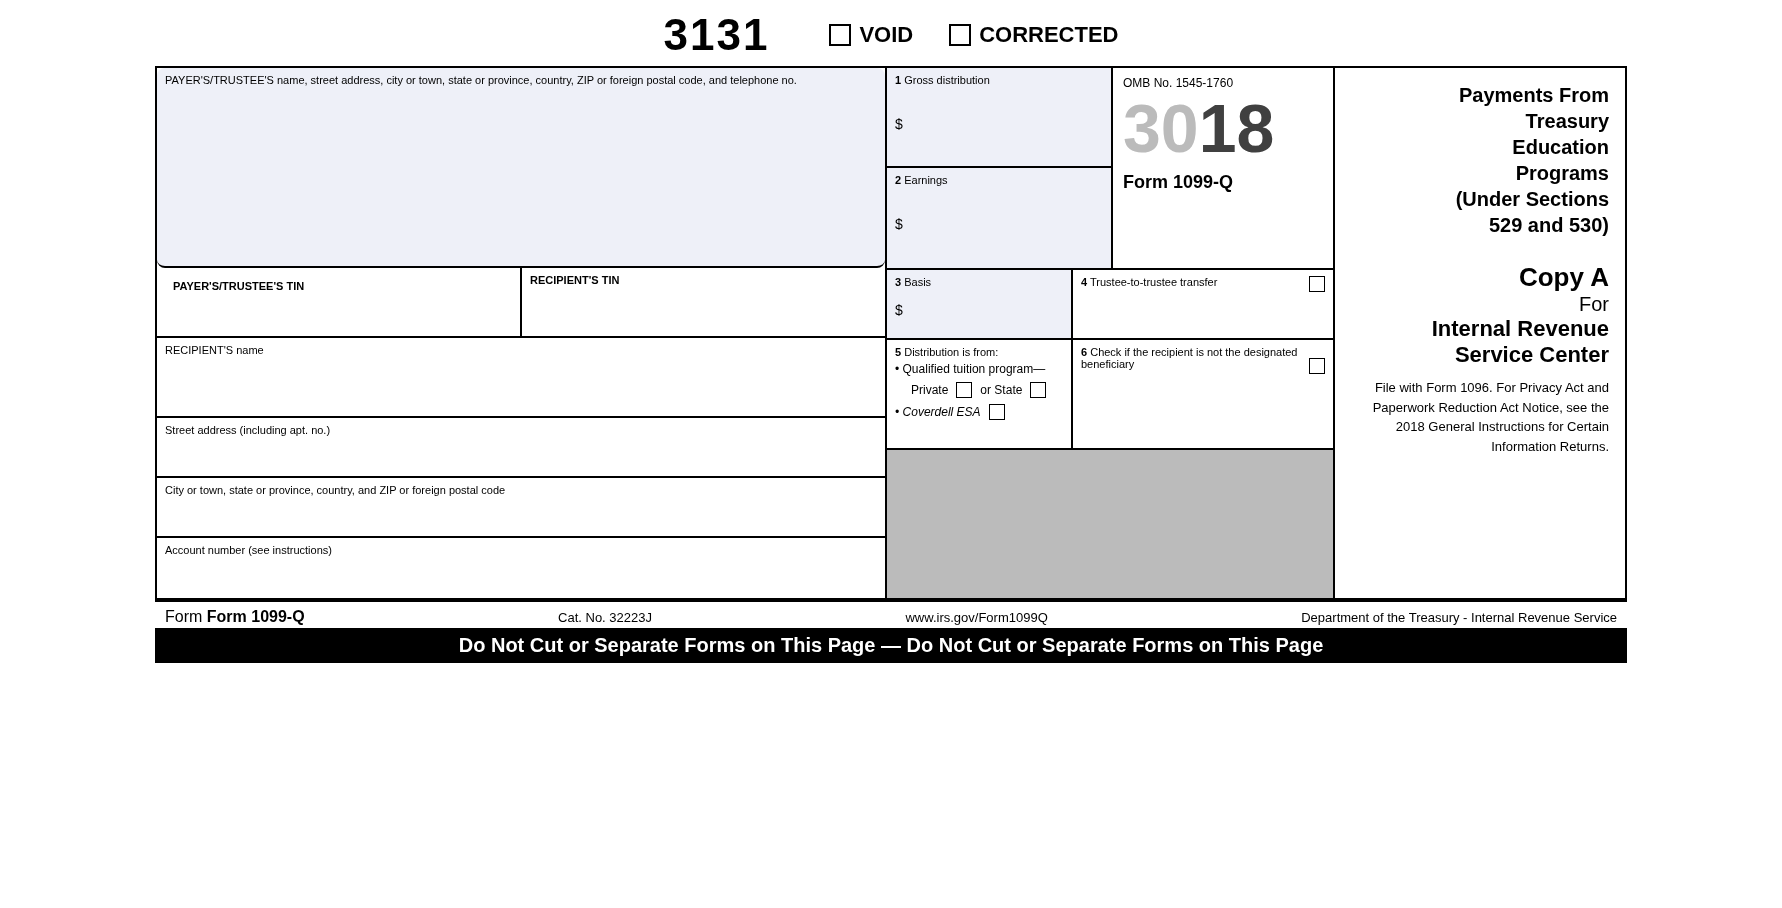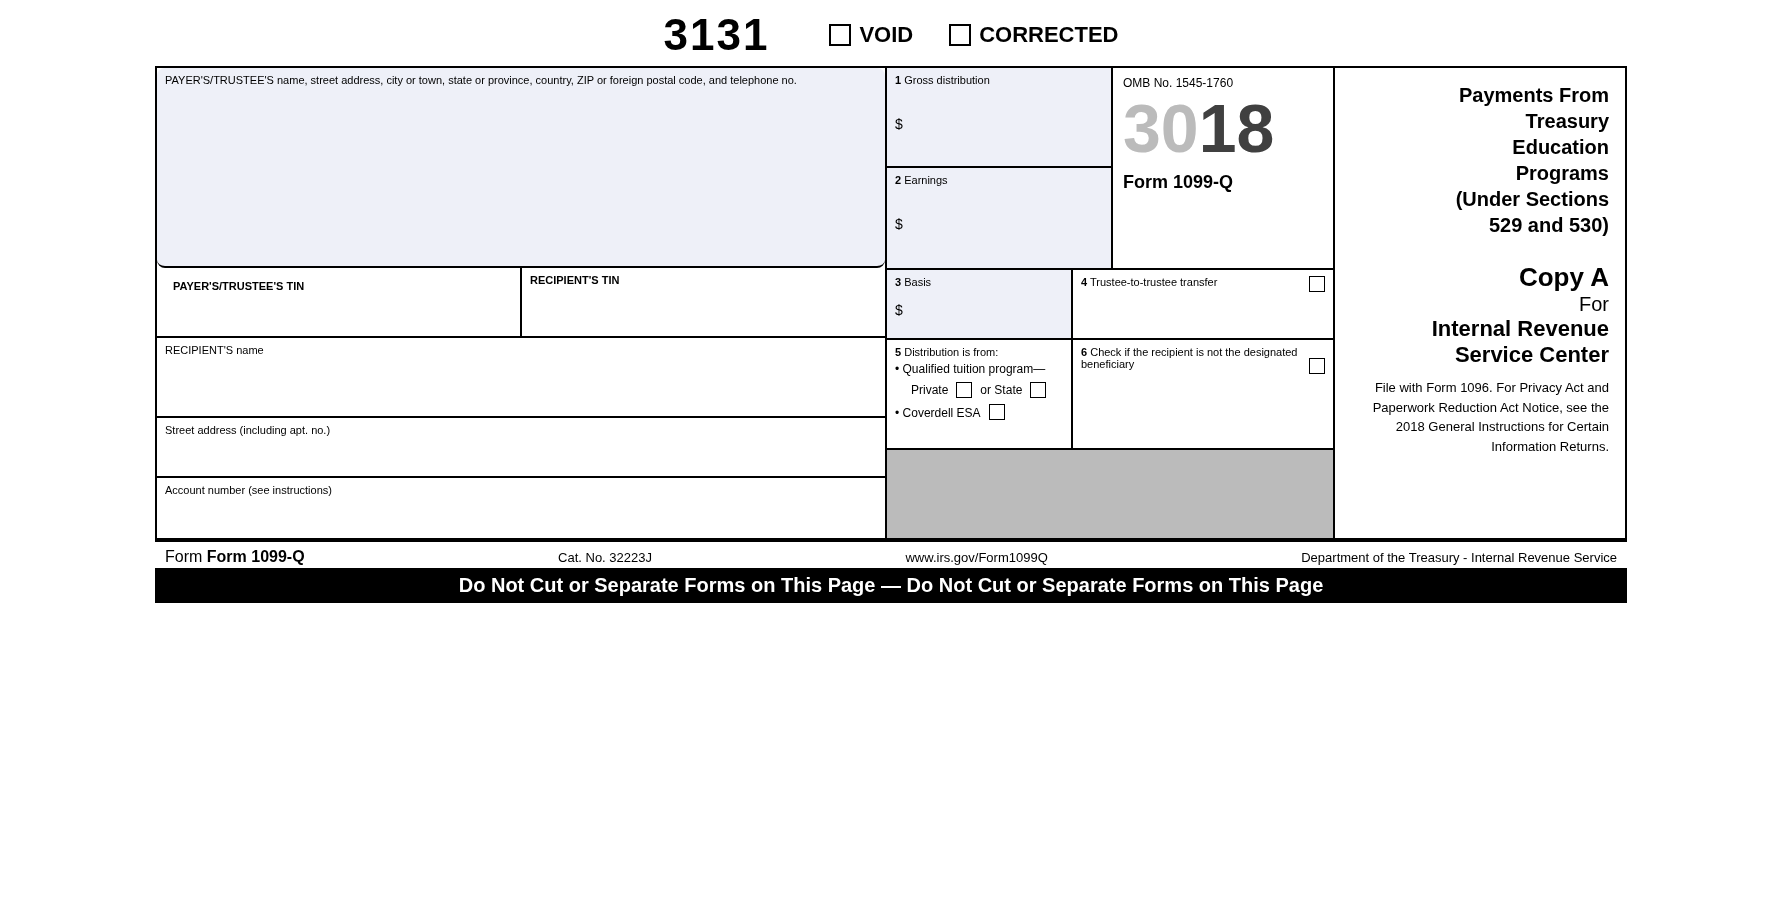--- a/index.html
+++ b/index.html
@@ -334,20 +334,23 @@
       </div>
 
       <div class="recipient-name-cell">
         <div class="label">RECIPIENT'S name</div>
       </div>
 
       <div class="street-address-cell">
         <div class="label">Street address (including apt. no.)</div>
       </div>
 
+      <div class="city-cell">
+        <div class="label">City or town, state or province, country, and ZIP or foreign postal code</div>
+      </div>
 
       <div class="account-cell">
         <div class="label">Account number (see instructions)</div>
       </div>
 
     </div>
 
     <div class="main-middle">
 
       <div style="display:flex; border-bottom: 2px solid #000;">
@@ -407,21 +410,21 @@
             <span>Distribution is from:</span>
           </div>
           <div class="distribution-options">
             <div class="dist-option">• Qualified tuition program—</div>
             <div class="dist-private-state">
               <span>Private</span>
               <span class="form-checkbox"></span>
               <span>or State</span>
               <span class="form-checkbox"></span>
             </div>
-            <div style="display:flex; align-items:flex-end; gap:8px;">
+            <div style="display:flex; align-items:center; gap:8px;font-style:italic;">
               <span class="dist-option">• Coverdell ESA</span>
               <span class="form-checkbox"></span>
             </div>
           </div>
         </div>
 
         <div class="box6-content">
           <div class="box-label">
             <strong>6</strong>
             <span>Check if the recipient is not the designated beneficiary</span>

